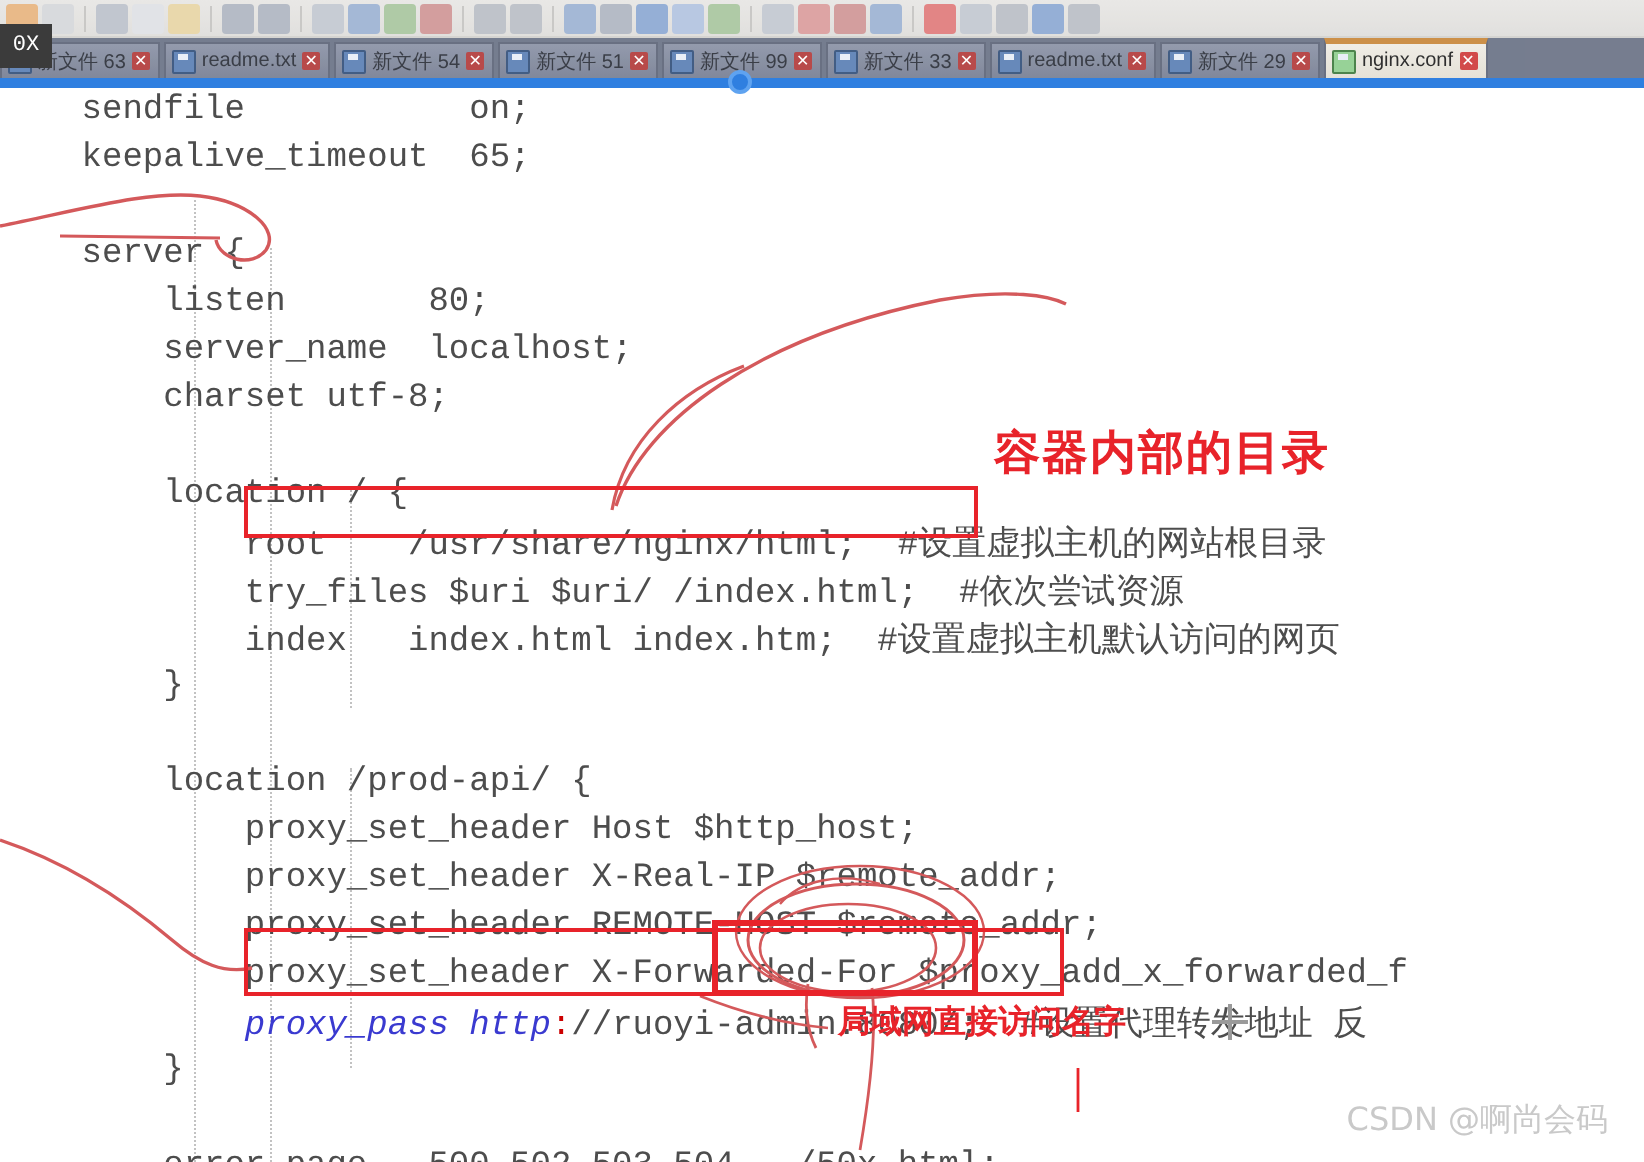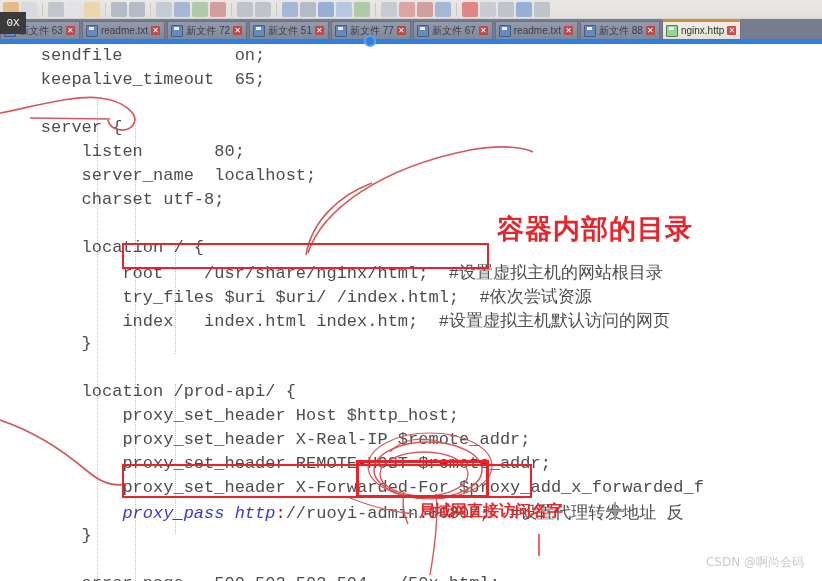--- a/index.html
+++ b/index.html
@@ -114,21 +114,21 @@
     position:absolute;color:#e8232a;font-weight:bold;
     font-family:"DejaVu Sans","Liberation Sans",sans-serif;
     white-space:nowrap;
   }
   .boxred{position:absolute;border:2px solid #e8232a;box-sizing:border-box;}
   .boxred.thick{border-width:3px;}
 
   
   .watermark{
     position:absolute;right:18px;bottom:10px;
-    color:#c9c9c9;font-size:12px;
+    color:#c9c9c9;font-size:16px;
     font-family:"DejaVu Sans","Liberation Sans",sans-serif;
     z-index:25;
   }
 </style>
 </head>
 <body>
 
 <div id="app">
 
   <div class="toolbar" id="toolbar">
@@ -174,51 +174,51 @@
         <span class="lbl">新文件 63</span>
         <span class="closex">✕</span>
       </div>
       <div class="tab">
         <span class="ico"></span>
         <span class="lbl">readme.txt</span>
         <span class="closex">✕</span>
       </div>
       <div class="tab">
         <span class="ico"></span>
-        <span class="lbl">新文件 72</span>
+        <span class="lbl">新文件 54</span>
         <span class="closex">✕</span>
       </div>
       <div class="tab">
         <span class="ico"></span>
         <span class="lbl">新文件 51</span>
         <span class="closex">✕</span>
       </div>
       <div class="tab">
         <span class="ico"></span>
-        <span class="lbl">新文件 77</span>
-        <span class="closex">✕</span>
-      </div>
-      <div class="tab">
-        <span class="ico"></span>
-        <span class="lbl">新文件 67</span>
+        <span class="lbl">新文件 99</span>
+        <span class="closex">✕</span>
+      </div>
+      <div class="tab">
+        <span class="ico"></span>
+        <span class="lbl">新文件 33</span>
         <span class="closex">✕</span>
       </div>
       <div class="tab">
         <span class="ico"></span>
         <span class="lbl">readme.txt</span>
         <span class="closex">✕</span>
       </div>
       <div class="tab">
         <span class="ico"></span>
-        <span class="lbl">新文件 88</span>
+        <span class="lbl">新文件 29</span>
         <span class="closex">✕</span>
       </div>
       <div class="tab active">
         <span class="ico"></span>
-        <span class="lbl">nginx.http</span>
+        <span class="lbl">nginx.conf</span>
         <span class="closex">✕</span>
       </div>
     </div>
 
   <div class="lefttip">0X</div>
 
   <div class="bluebar"></div>
   <div class="bluedot"></div>
 
   <div class="editor">
@@ -253,18 +253,18 @@
 
       <path d="M539,534 L539,556" fill="none" stroke="#e8232a" stroke-width="1.4"></path>
     </svg>
 
     
     <div class="boxred" style="left:122px;top:243px;width:367px;height:26px;"></div>
     <div class="boxred" style="left:122px;top:464px;width:410px;height:34px;"></div>
     <div class="boxred thick" style="left:356px;top:460px;width:133px;height:38px;"></div>
 
     
-    <div class="anntext" style="left:497px;top:211px;font-size:27px;letter-spacing:1px;text-align:right;">容器内部的目录</div>
+    <div class="anntext" style="left:497px;top:211px;font-size:23px;letter-spacing:1px;text-align:right;">容器内部的目录</div>
     <div class="anntext" style="left:419px;top:501px;font-size:16px;">局域网直接访问名字</div>
   </div>
 
   <div class="watermark">CSDN @啊尚会码</div>
 </div>
 
 </body></html>

